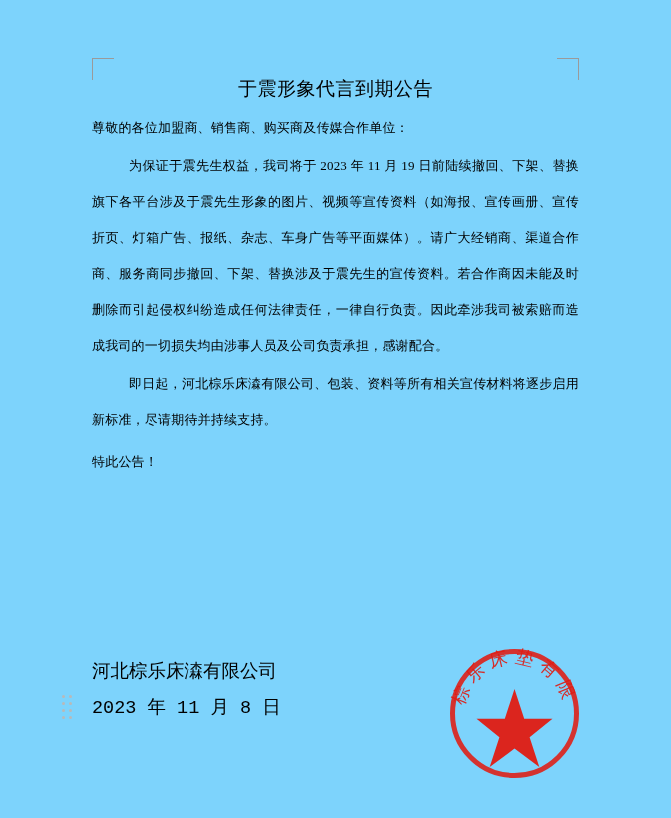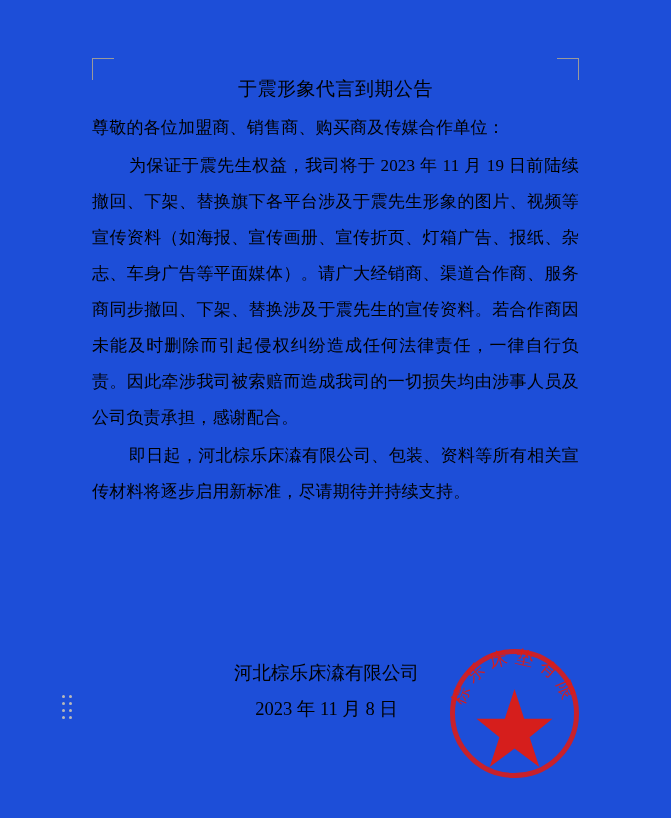--- a/index.html
+++ b/index.html
@@ -16,21 +16,21 @@
     overflow: hidden;
   }
 
   
   .page {
     position: absolute;
     left: 0;
     top: 0;
     width: 671px;
     height: 818px;
-    background: #1d4ed8;
+    background: #7dd3fc;
   }
 
   
   .crop-mark {
     position: absolute;
     width: 0;
     height: 0;
   }
   .crop-mark .h {
     position: absolute;
@@ -63,40 +63,41 @@
     text-align: center;
     font-size: 19px;
     line-height: 30px;
     font-family: "Liberation Serif", serif;
     font-weight: normal;
     margin: 0 0 6px 0;
     letter-spacing: 0.5px;
   }
 
   .para {
-    font-size: 17px;
+    font-size: 13px;
     line-height: 36px;
     text-align: justify;
     text-justify: inter-ideograph;
     margin: 0 0 2px 0;
     letter-spacing: 0.2px;
   }
   .indent {
     text-indent: 37px;
   }
   .gap-top { margin-top: 6px; }
 
   .signature-block {
     position: absolute;
     left: 92px;
     top: 655px;
     width: 487px;
-    text-align: center;
+    text-align: left;
     font-size: 18.5px;
     line-height: 36px;
+    font-family: Liberation Mono, monospace;
   }
   .sig-line {
     padding-right: 18px;
   }
 
   
   .seal {
     position: absolute;
     left: 442px;
     top: 641px;
@@ -138,20 +139,21 @@
     <span class="h"></span>
     <span class="v"></span>
   </div>
 
   <div class="content">
     <h1 class="doc-title">于震形象代言到期公告</h1>
 
     <p class="para">尊敬的各位加盟商、销售商、购买商及传媒合作单位：</p>
     <p class="para indent">为保证于震先生权益，我司将于 2023 年 11 月 19 日前陆续撤回、下架、替换旗下各平台涉及于震先生形象的图片、视频等宣传资料（如海报、宣传画册、宣传折页、灯箱广告、报纸、杂志、车身广告等平面媒体）。请广大经销商、渠道合作商、服务商同步撤回、下架、替换涉及于震先生的宣传资料。若合作商因未能及时删除而引起侵权纠纷造成任何法律责任，一律自行负责。因此牵涉我司被索赔而造成我司的一切损失均由涉事人员及公司负责承担，感谢配合。</p>
     <p class="para indent">即日起，河北棕乐床潹有限公司、包装、资料等所有相关宣传材料将逐步启用新标准，尽请期待并持续支持。</p>
+    <p class="para gap-top">特此公告！</p>
   </div>
 
   <div class="signature-block">
     <div class="sig-line">河北棕乐床潹有限公司</div>
     <div class="sig-line">2023 年 11 月 8 日</div>
   </div>
 
   <svg class="seal" viewBox="0 0 145 145" xmlns="http://www.w3.org/2000/svg">
     <defs>
       <path id="sealArc" d="M 22,72.5 A 50.5,50.5 0 1 1 123,72.5" fill="none"></path>

